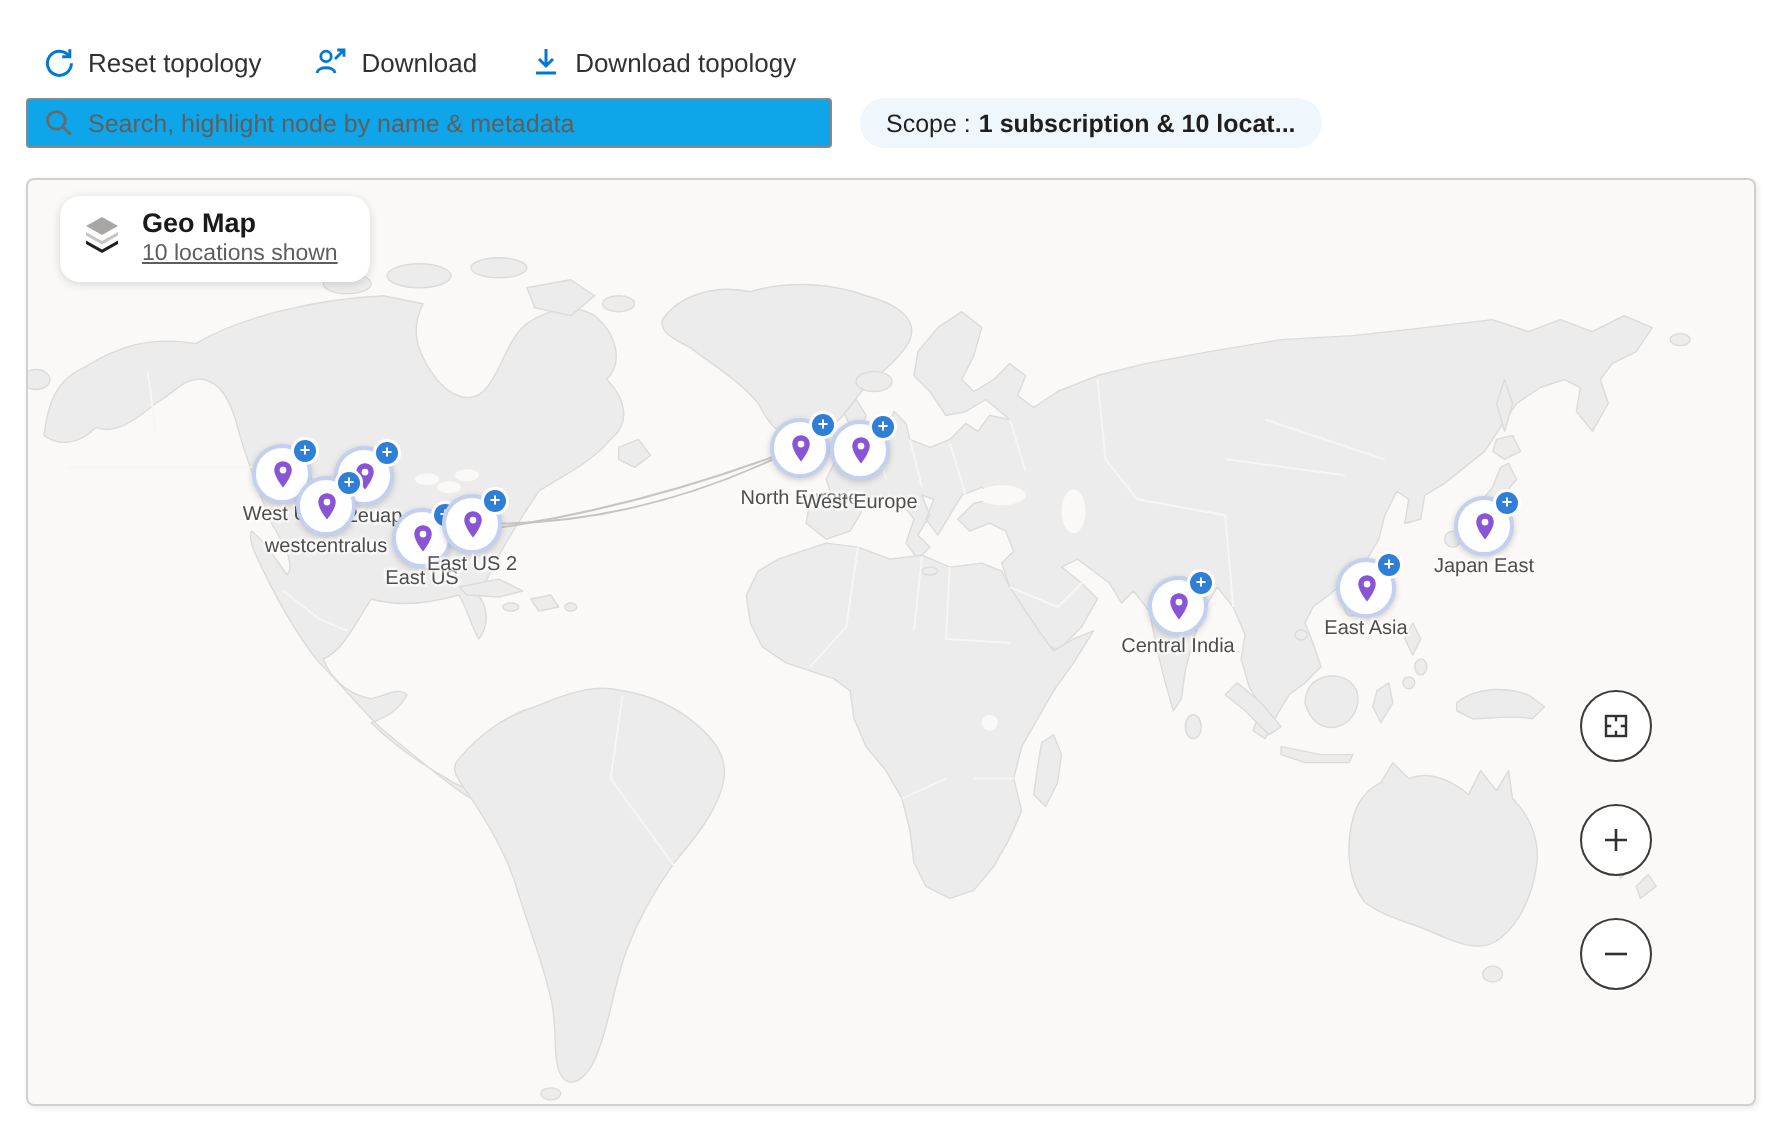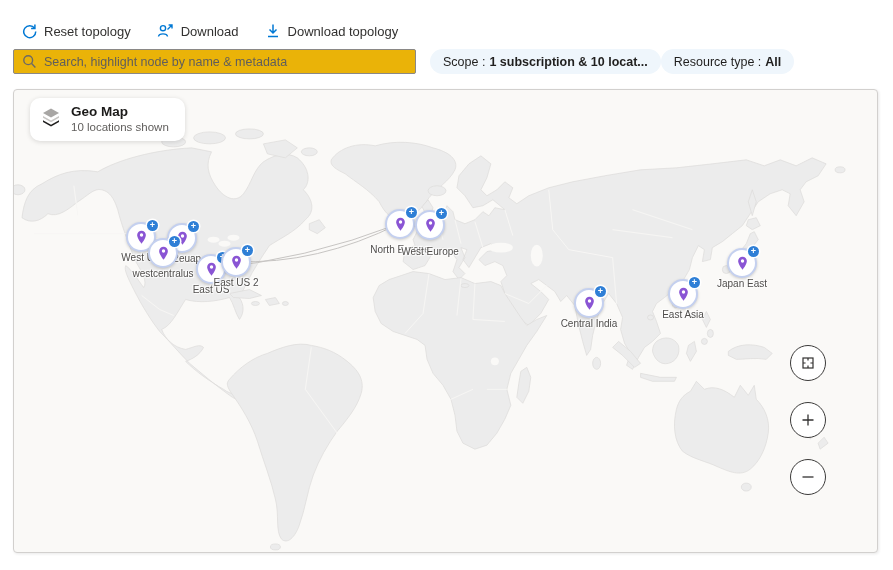--- a/index.html
+++ b/index.html
@@ -10,41 +10,41 @@
   
   .toolbar { position:absolute; left:21px; top:23px; display:flex; align-items:center; gap:26px; }
   .tool-btn { display:flex; align-items:center; gap:7px; background:none; border:none;
               font-family:inherit; font-size:13px; color:#323130; cursor:pointer; }
   .tool-btn svg { display:block; }
 
   
   .search-wrap { position:absolute; left:13px; top:49px; width:403px; height:25px; }
   .search-wrap input { width:100%; height:100%; border:1px solid #8a8886; border-radius:2px;
                        padding:0 8px 0 30px; font-family:inherit; font-size:12.5px; color:#323130;
-                       background:#eab308; outline:none; }
+                       background:#0ea5e9; outline:none; }
   .search-wrap input::placeholder { color:#605e5c; }
   .search-wrap .mag { position:absolute; left:9px; top:5px; }
 
   .pills { position:absolute; left:430px; top:49px; display:flex; }
   .pill { height:25px; display:flex; align-items:center; gap:4px; padding:0 13px;
           background:#eff6fc; border-radius:13px; font-size:12.5px; color:#201f1e; cursor:default; }
   .pill b { font-weight:700; }
 
   
   .map-frame { position:absolute; left:13px; top:89px; width:865px; height:464px;
                background:#faf9f7; border:1px solid #d2d0ce; border-radius:4px;
                box-shadow:1px 1px 3px rgba(0,0,0,.09); overflow:hidden; }
   .world { position:absolute; inset:0; }
 
   
   .geo-card { position:absolute; left:16px; top:8px; display:flex; align-items:center; gap:9px;
               background:#fff; border-radius:10px; padding:6px 16px 7px 10px;
               box-shadow:0 1px 5px rgba(0,0,0,.14); }
   .geo-card .t1 { font-size:13.5px; font-weight:700; color:#1b1a19; line-height:16px; }
-  .geo-card .t2 { font-size:11.5px; color:#605e5c; line-height:14px; }
+  .geo-card .t2 { font-size:11.5px; color:#605e5c; line-height:14px;text-decoration:underline; }
 
   
   .pin-layer { position:absolute; inset:0; }
   .pin { position:absolute; width:30px; height:30px; margin:-15px 0 0 -15px; border-radius:50%;
          background:#fff; border:2px solid #c4d0ef; box-shadow:0 1px 3px rgba(0,0,0,.18);
          display:flex; align-items:center; justify-content:center; cursor:pointer; }
   .pin .badge { position:absolute; top:-4px; right:-4px; width:11px; height:11px; border-radius:50%;
                 background:#2f7fd6; box-shadow:0 0 0 1.5px #fff; color:#fff; font-size:9px;
                 font-weight:700; line-height:11px; text-align:center; }
   .pin-label { position:absolute; transform:translateX(-50%); font-size:10px; color:#4f4d4b;
@@ -100,24 +100,20 @@
         <path d="M9.6 9.6 L13.4 13.4" stroke="#6b6966" stroke-width="1.4"></path>
       </svg>
     </span>
     <input type="text" placeholder="Search, highlight node by name &amp; metadata" style="">
   </div>
 
   <div class="pills">
     <div class="pill">
       <span>Scope :</span>
       <b>1 subscription &amp; 10 locat...</b>
-    </div>
-    <div class="pill">
-      <span>Resource type :</span>
-      <b>All</b>
     </div>
   </div>
 
   <div class="map-frame">
 
     <svg class="world" viewBox="0 0 865 464">
       <g fill="#ececec" stroke="#dddbd9" stroke-width="0.7" stroke-linejoin="round">
 
         <path d="M8,128 C10,112 14,100 28,94 C44,84 60,78 84,82 C104,70 140,60 178,58 L198,62 C192,74 194,84 202,96 C210,108 222,114 230,104 C238,94 240,80 250,72 C262,64 274,62 284,68 C296,78 298,92 290,100 C300,110 302,122 292,130 C282,142 268,148 256,156 C248,168 240,180 234,192 C230,200 228,206 224,206 C230,212 232,222 226,230 C222,224 220,214 216,208 C202,212 186,214 172,210 C164,222 158,236 148,240 C152,250 160,258 172,260 C180,258 186,254 190,258 C186,266 178,270 172,272 C182,282 196,292 210,300 C218,306 228,306 236,308 C232,314 224,312 216,306 C202,296 188,284 176,274 C166,264 156,252 146,242 C138,232 128,216 120,200 C114,188 110,180 112,176 C118,180 124,190 130,198 C134,192 128,182 122,172 C114,152 108,136 104,120 C100,108 96,102 88,100 C80,98 74,106 64,112 C54,120 44,128 34,124 C26,132 16,134 8,128 Z"></path>
 

